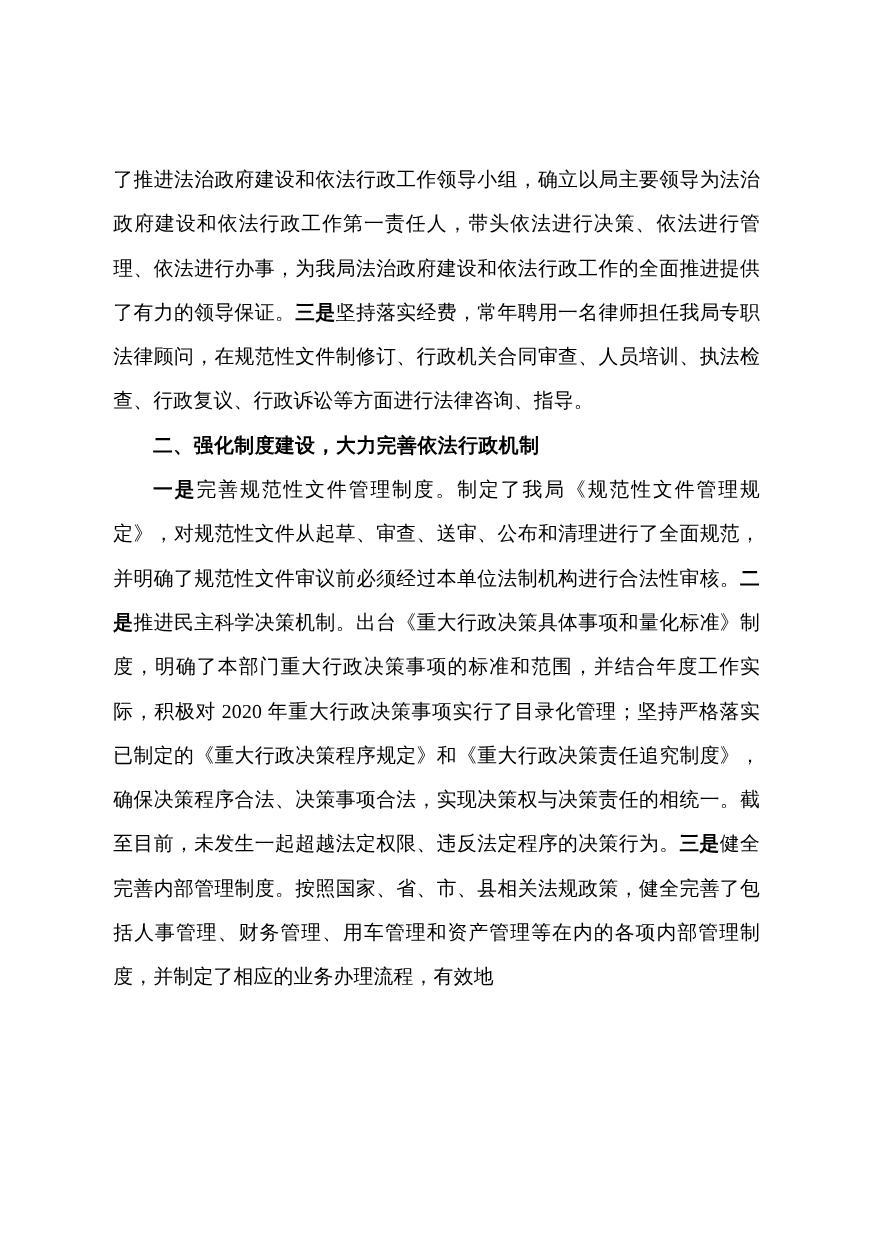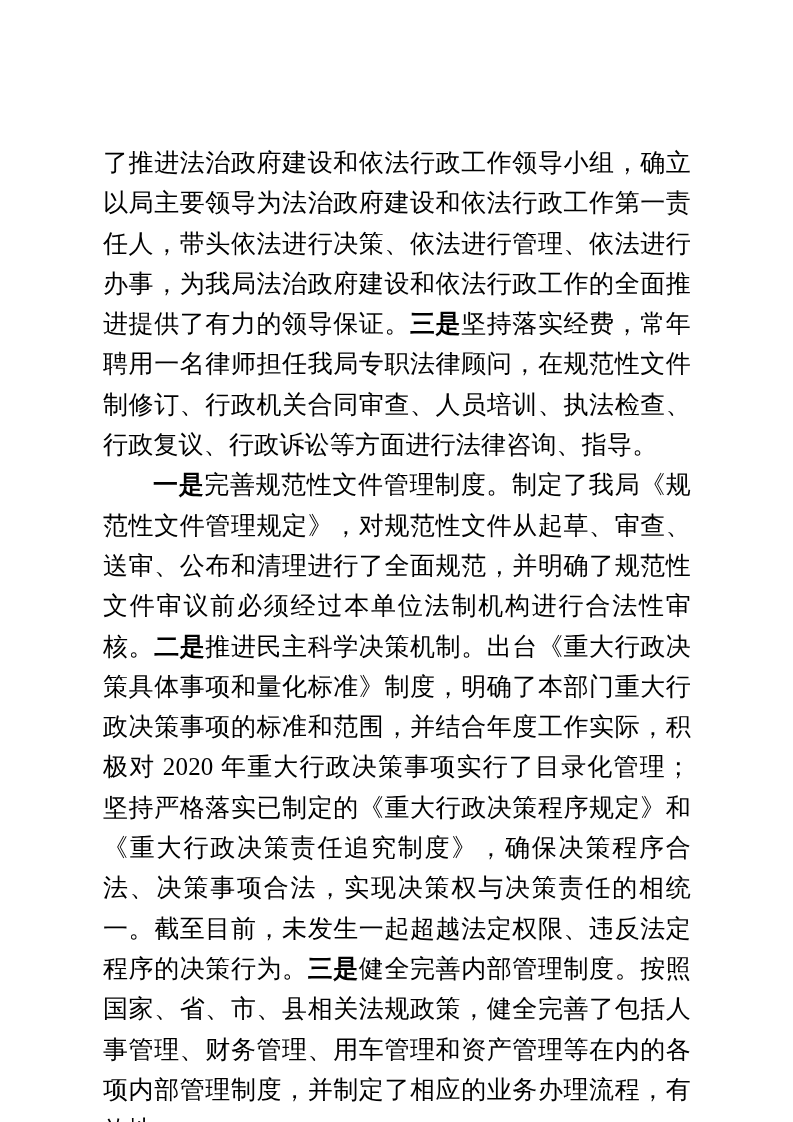--- a/index.html
+++ b/index.html
@@ -18,21 +18,21 @@
     position: absolute;
     left: 103px;
     top: 143px;
     width: 588px;
     color: #000000;
   }
   .para {
     margin: 0;
     padding: 0;
     font-family: "Liberation Serif", serif;
-    font-size: 25px;
+    font-size: 18px;
     line-height: 40.3px;
     text-align: justify;
     text-justify: inter-ideograph;
     letter-spacing: 0.2px;
     color: #000000;
     word-break: break-all;
   }
   .para.indent {
     text-indent: 2em;
   }
@@ -48,15 +48,16 @@
   .run.bold {
     font-weight: bold;
   }
 </style>
 </head>
 <body>
 
 <div class="page">
   <div class="doc-body">
       <p class="para"><span class="run">了推进法治政府建设和依法行政工作领导小组，确立以局主要领导为法治政府建设和依法行政工作第一责任人，带头依法进行决策、依法进行管理、依法进行办事，为我局法治政府建设和依法行政工作的全面推进提供了有力的领导保证。</span><span class="run bold">三是</span><span class="run">坚持落实经费，常年聘用一名律师担任我局专职法律顾问，在规范性文件制修订、行政机关合同审查、人员培训、执法检查、行政复议、行政诉讼等方面进行法律咨询、指导。</span></p>
+      <p class="para heading indent"><span class="run bold">二、强化制度建设，大力完善依法行政机制</span></p>
       <p class="para indent"><span class="run bold">一是</span><span class="run">完善规范性文件管理制度。制定了我局《规范性文件管理规定》，对规范性文件从起草、审查、送审、公布和清理进行了全面规范，并明确了规范性文件审议前必须经过本单位法制机构进行合法性审核。</span><span class="run bold">二是</span><span class="run">推进民主科学决策机制。出台《重大行政决策具体事项和量化标准》制度，明确了本部门重大行政决策事项的标准和范围，并结合年度工作实际，积极对 2020 年重大行政决策事项实行了目录化管理；坚持严格落实已制定的《重大行政决策程序规定》和《重大行政决策责任追究制度》，确保决策程序合法、决策事项合法，实现决策权与决策责任的相统一。截至目前，未发生一起超越法定权限、违反法定程序的决策行为。</span><span class="run bold">三是</span><span class="run">健全完善内部管理制度。按照国家、省、市、县相关法规政策，健全完善了包括人事管理、财务管理、用车管理和资产管理等在内的各项内部管理制度，并制定了相应的业务办理流程，有效地</span></p>
     </div>
 </div>
 
 </body></html>

